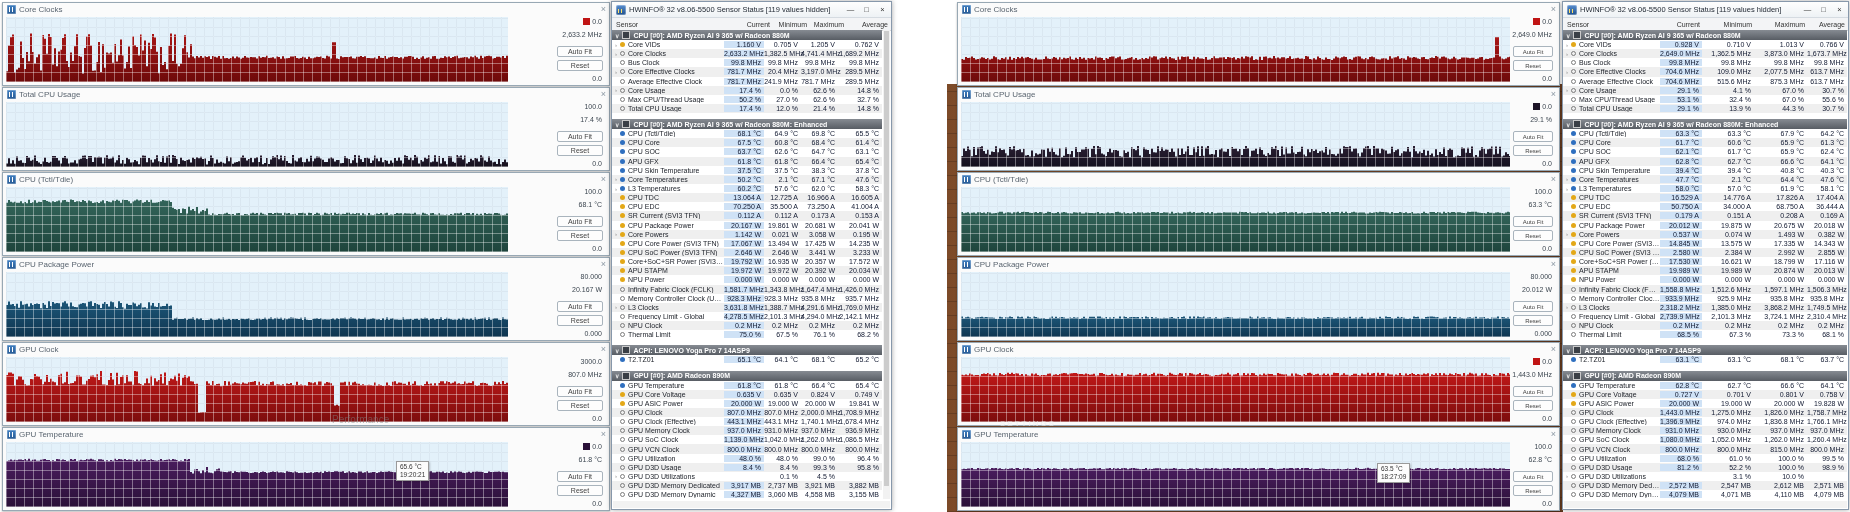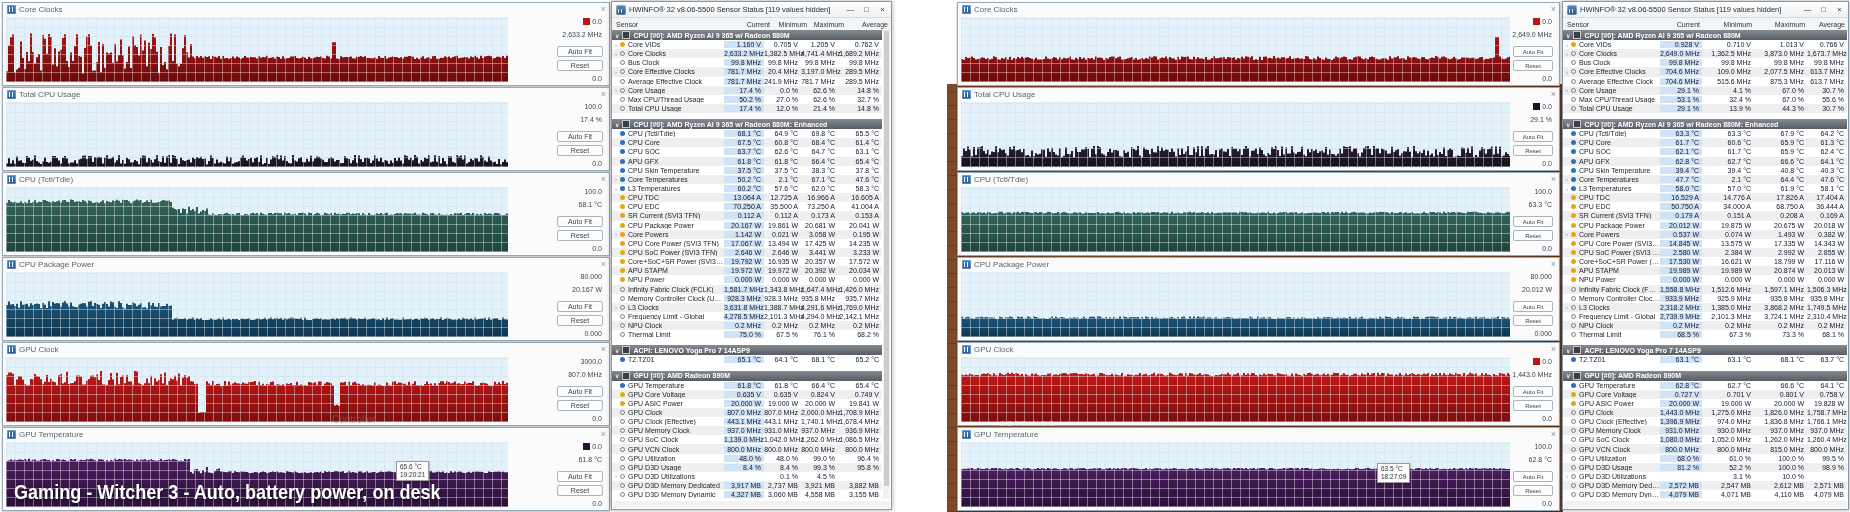--- a/index.html
+++ b/index.html
@@ -1373,28 +1373,25 @@
           <span class="val " style="width: 52px;">4,071 MB</span>
           <span class="val " style="width: 53px;">4,110 MB</span>
           <span class="val " style="width: 40px;">4,079 MB</span>
         </div>
       </div>
     <div class="hscroll">
         <i style="width:96%;"></i>
       </div>
   </div>
 
-  <div class="wmark" style="left:332px;top:414px;font-size:10px;color:rgba(125,125,125,.55);">Controller</div>
+  <div class="wmark" style="left:332px;top:414px;font-size:10px;color:rgba(125,125,125,.55);">Performance</div>
   <div class="wmark" style="left:1000px;top:419px;font-size:8px;font-weight:bold;letter-spacing:2px;color:rgba(235,235,235,.55);">SETTINGS</div>
 
   <div class="tip" style="left:396px;top:461px;">
     <div>65.6 °C</div>
     <div>19:20:21</div>
   </div>
   <div class="tip" style="left:1377px;top:463px;">
     <div>63.5 °C</div>
     <div>18:27:09</div>
   </div>
 
-  <div class="caption" style="left:14px;top:480px;">
-    <span>Gaming - Witcher 3 - Auto, battery power, on desk</span>
-  </div>
 </div>
 
 </body></html>

